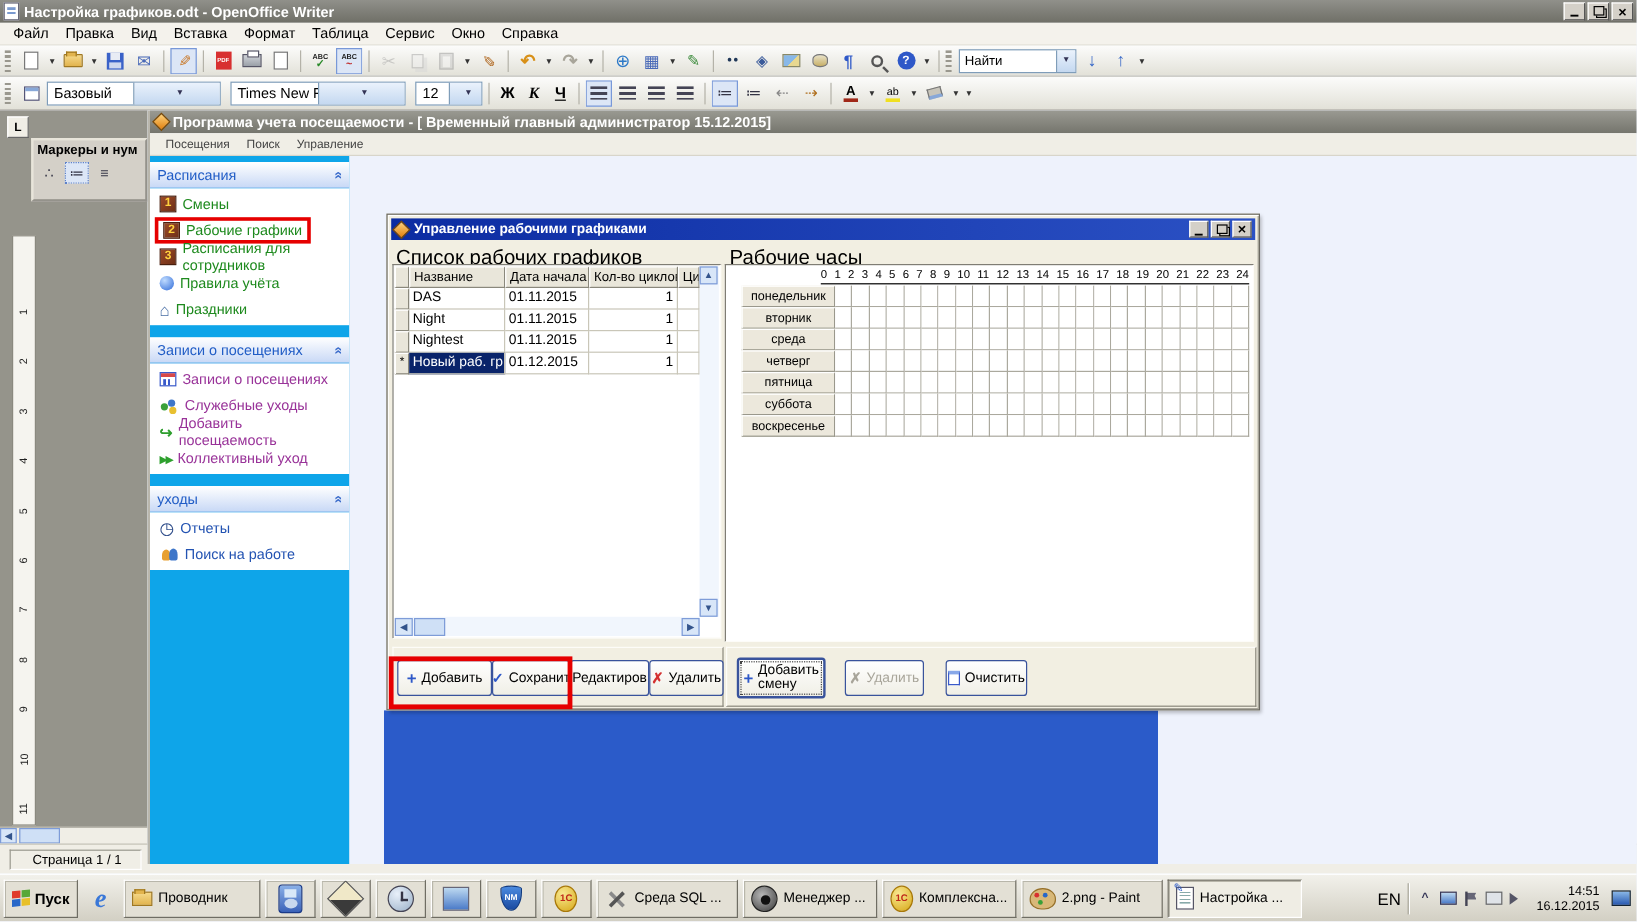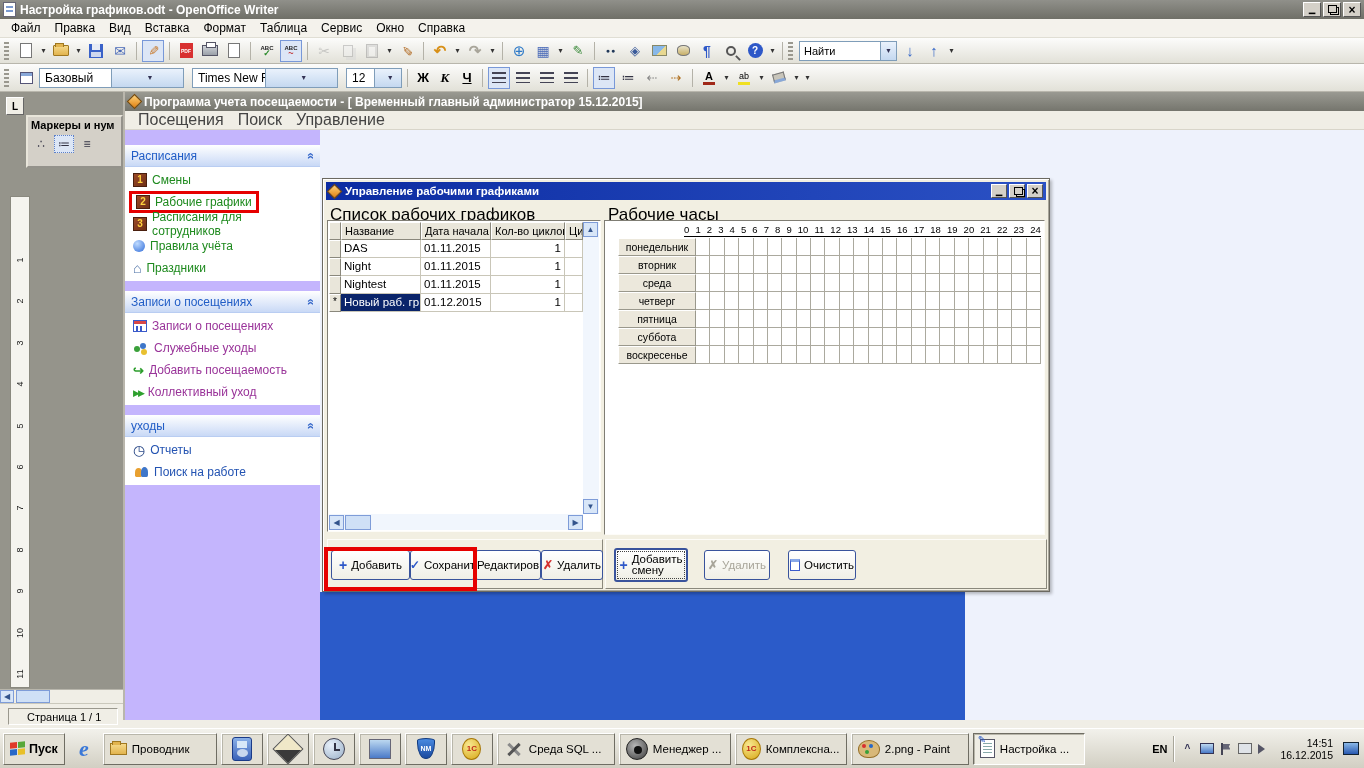--- a/index.html
+++ b/index.html
@@ -110,26 +110,26 @@
   .hscroll-piece .thumb { width:34px; height:13px; background:#cfe0f6; border:1px solid #7e9cd8; margin-left:2px; }
   .w-status { position:absolute; left:0; top:703px; width:1364px; height:25px; background:#f0eee6; border-top:1px solid #cac8bc; }
   .w-status .cell { position:absolute; left:8px; top:4px; width:110px; height:17px; border:1px solid; border-color:#9a988e #fff #fff #9a988e; display:flex; align-items:center; padding-left:18px; font-size:11px; }
 
   
   .app { position:absolute; left:123px; top:92px; width:1241px; height:628px; border-left:2px solid #b9b6ac; background:#eef2fc; }
   .app-title { height:19px; background:linear-gradient(180deg,#9a9a92,#75756d); display:flex; align-items:center; padding:0 4px; }
   .app-title .t-text { color:#fff; font-weight:bold; font-size:12px; margin-left:4px; white-space:nowrap; }
   .diamond { width:11px; height:11px; background:linear-gradient(135deg,#ffd27a,#e08010); border:1px solid #7a4a08; transform:rotate(45deg); flex:none; }
   .app-menu { height:19px; background:#f0eee6; display:flex; align-items:center; padding:0 6px; border-bottom:1px solid #d8d5ca; }
-  .app-menu .menu-item { font-size:16px; color:#444;text-align:right; }
+  .app-menu .menu-item { font-size:10px; color:#444;text-align:right; }
   .app-client { position:absolute; left:0; top:38px; right:0; bottom:0; background:#eef2fc; }
   .blue-bottom { position:absolute; left:195px; top:462px; width:645px; height:128px; background:#2b5bc9; }
 
   
-  .sidebar { position:absolute; left:0; top:0; width:195px; height:590px; background:#c4b5fd; padding-top:15px; }
+  .sidebar { position:absolute; left:0; top:0; width:166px; height:590px; background:#0ea5e9; padding-top:5px; }
   .sb-header { height:22px; background:linear-gradient(#ffffff,#c9d9f6); display:flex; align-items:center; padding:0 6px; border-bottom:1px solid #b9cdf2; }
   .sb-header .sb-t { color:#215dc6; font-size:12px; }
   .sb-chev { margin-left:auto; color:#3b6ccb; transform:rotate(-90deg); font-size:12px; font-weight:bold; }
   .sb-chev::before { content:"»"; }
   .sb-group { background:#fff; padding:2px 0; }
   .sb-item { height:22px; display:flex; align-items:center; padding:0 4px; gap:5px; font-size:12px; }
   .sb-item .wrap { display:inline-flex; align-items:center; gap:5px; padding:1px 4px; }
   .sb-item.hl .wrap { border:3px solid #e60000; }
   .sb-gap { height:10px; }
   .c-green { color:#1e8a1e; } .c-purple { color:#993399; } .c-blue2 { color:#2353b2; }
@@ -228,21 +228,21 @@
   .tb-tools::after { content:""; position:absolute; left:2px; top:9px; width:16px; height:3px; background:#555; transform:rotate(-45deg); }
   .tb-eye { width:22px; height:22px; border-radius:50%; background:radial-gradient(circle at 40% 35%,#b8b8b8,#3a3a3a); border:1px solid #222; position:relative; }
   .tb-eye::before { content:""; position:absolute; left:7px; top:7px; width:8px; height:8px; border-radius:50%; background:#111; }
   .tb-palette { width:22px; height:18px; border-radius:50% 50% 45% 45%; background:#d8b878; border:1px solid #96702a; position:relative; }
   .tb-palette::before { content:""; position:absolute; left:3px; top:3px; width:4px; height:4px; border-radius:50%; background:#d83030; box-shadow:7px 0 0 #2868c8, 3px 6px 0 #38a038; }
   .tb-writer { width:15px; height:19px; background:#fff; border:1px solid #556; position:relative; }
   .tb-writer::before { content:""; position:absolute; left:2px; top:3px; right:2px; height:10px;
     background:repeating-linear-gradient(#8aa 0 1px,transparent 1px 3px); }
   .tb-writer::after { content:"✎"; position:absolute; left:-3px; top:-6px; font-size:10px; color:#2a5ac8; }
   .tray { margin-left:auto; display:flex; align-items:center; gap:6px; height:100%; padding-right:2px; }
-  .tray .lang { font-size:11px; font-weight:bold; }
+  .tray .lang { font-size:14px; font-weight:normal; }
   .tray-div { width:1px; height:26px; background:#a8a69a; box-shadow:1px 0 0 #fff; }
   .tr-chev { font-size:10px; font-weight:bold; color:#335; width:14px; text-align:center; }
   .tr-win { width:14px; height:11px; background:linear-gradient(#bcd8f0,#4a7ac8); border:1px solid #335; }
   .tr-flag { width:12px; height:12px; position:relative; }
   .tr-flag::before { content:""; position:absolute; left:2px; top:1px; width:8px; height:6px; background:#667; clip-path:polygon(0 0,100% 0,80% 50%,100% 100%,0 100%); }
   .tr-flag::after { content:""; position:absolute; left:1px; top:0; width:2px; height:12px; background:#445; }
   .tr-net { width:14px; height:11px; border:1px solid #666; background:#dfe3e8; }
   .tr-spk { width:0; height:0; border:5px solid transparent; border-left:7px solid #556; position:relative; }
   .clock { text-align:right; font-size:10.5px; line-height:12px; padding:0 4px; }
   .tr-desktop { width:16px; height:13px; background:linear-gradient(#8ab8e8,#2858b0); border:1px solid #123; }

